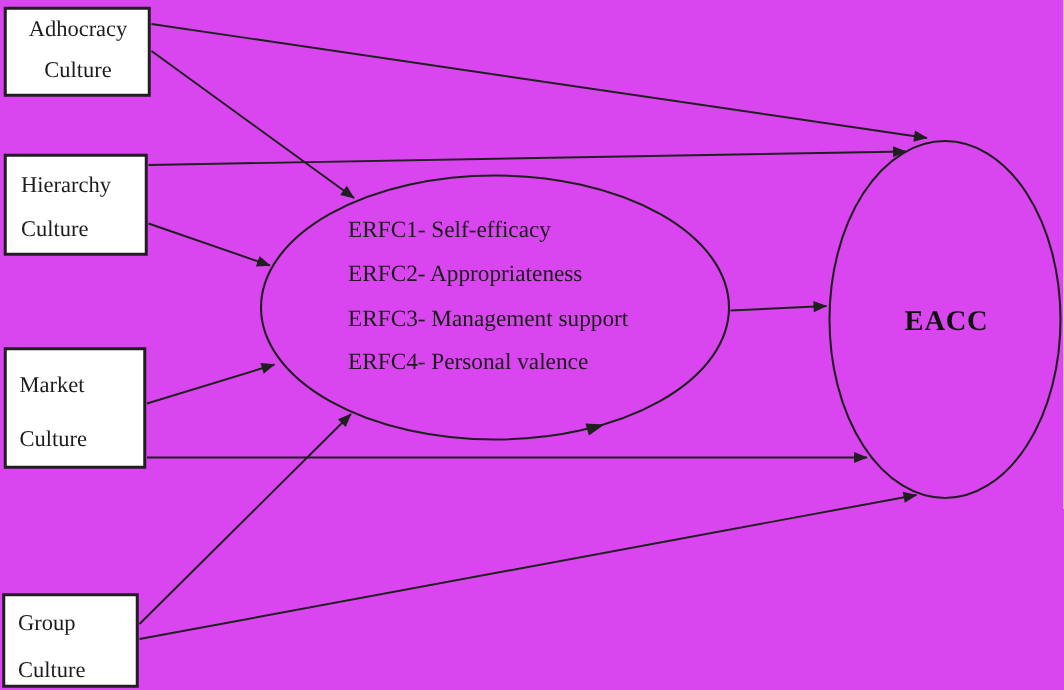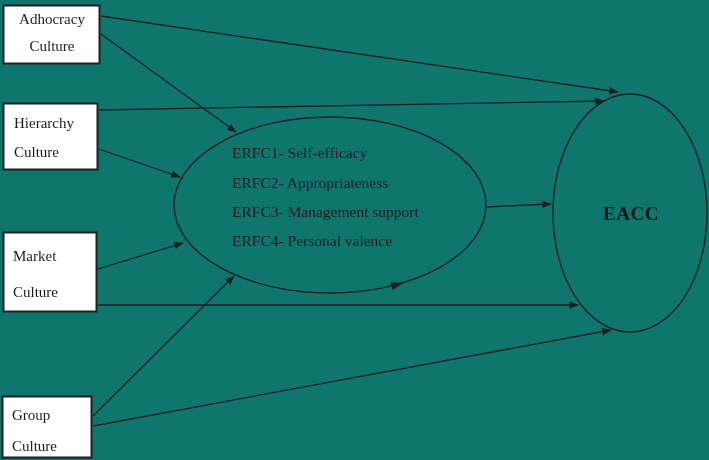--- a/index.html
+++ b/index.html
@@ -4,21 +4,21 @@
 <style>
   html, body {
     margin: 0;
     padding: 0;
     background: #ffffff;
   }
   .canvas {
     position: relative;
     width: 709px;
     height: 460px;
-    background: #0f766e;
+    background: #d946ef;
     font-family: "Liberation Serif", "DejaVu Serif", serif;
   }
   svg { display: block; }
   .box-rect {
     fill: #ffffff;
     stroke: #1f1f1f;
     stroke-width: 2;
   }
   .ell {
     fill: none;

